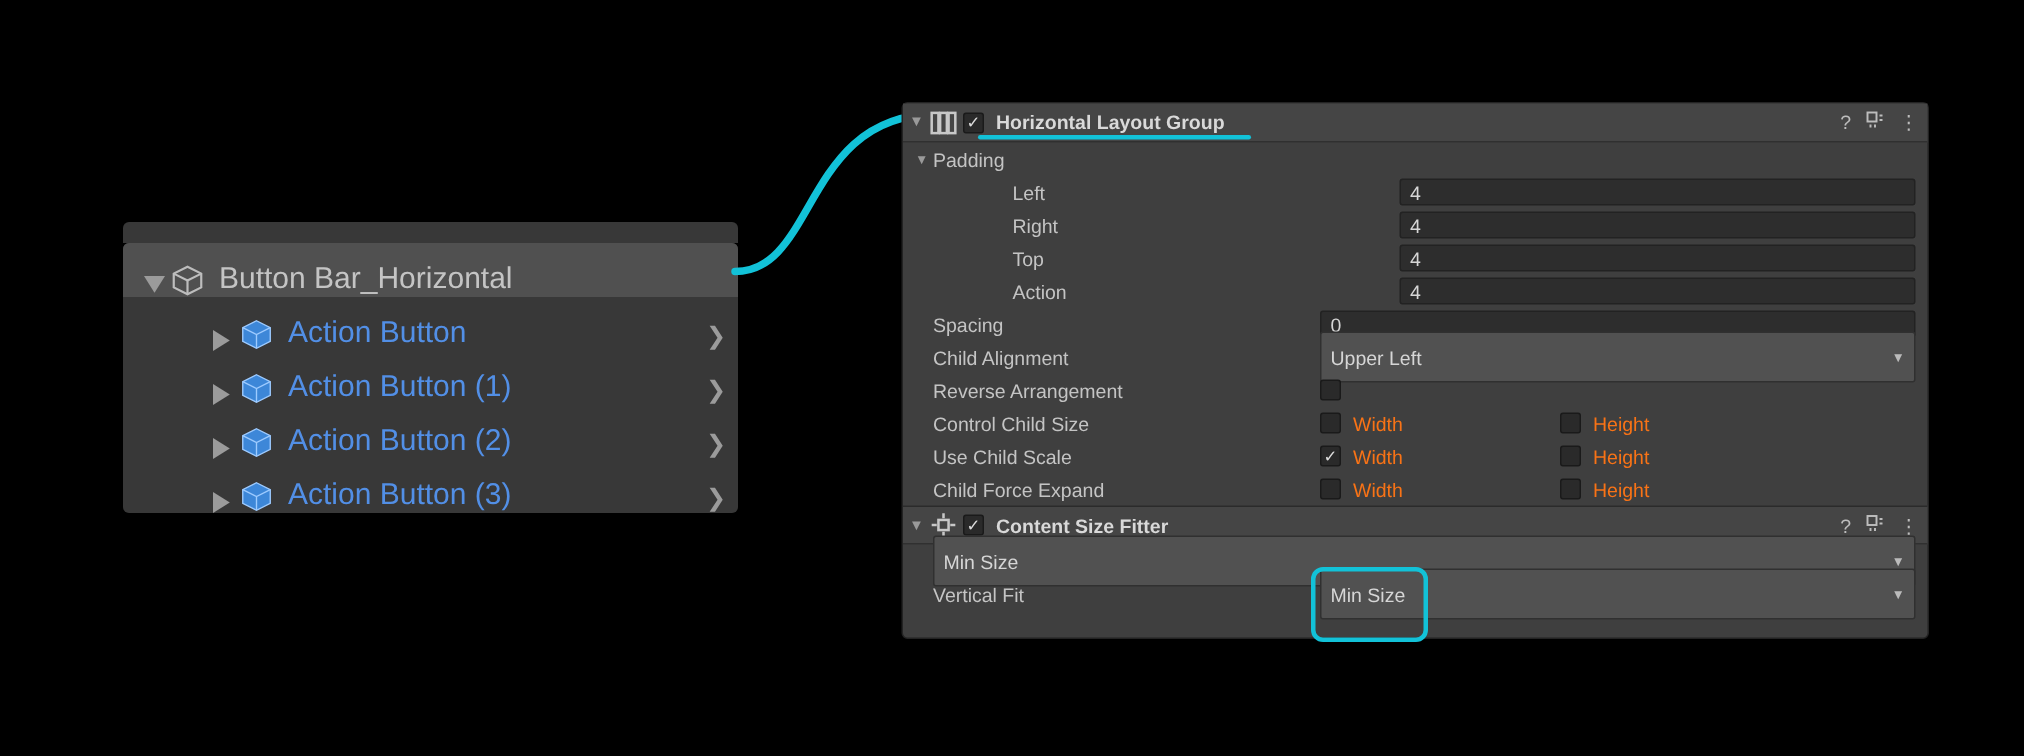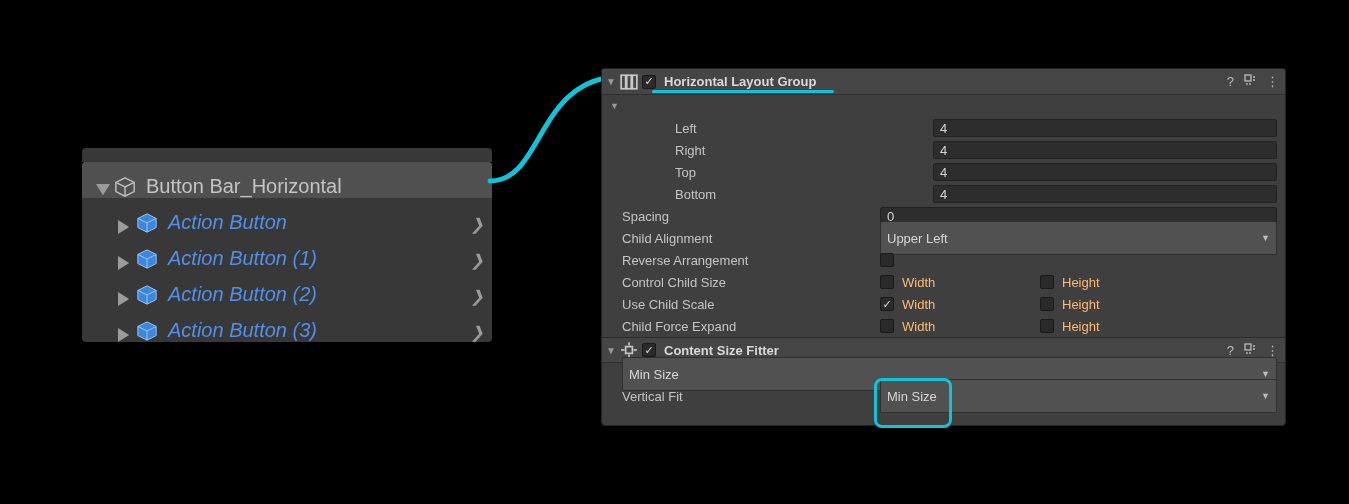--- a/index.html
+++ b/index.html
@@ -29,21 +29,21 @@
   }
   .h-row .cube-icon {
     width: 22px; height: 22px; margin-right: 10px;
     display:flex; align-items:center; justify-content:center;
   }
   .h-row .cube-icon svg { width:22px; height:22px; }
   .h-row .label { flex:1; }
   .h-row .chevron {
     color:#9b9b9b; font-size:16px;
   }
-  .child-row { padding-left: 36px; color:#528fe6;font-style:italic; }
+  .child-row { padding-left: 60px; color:#528fe6; }
   .child-row .label { color:#528fe6; }
 
   
   .inspector {
     position: absolute;
     left: 601px; top: 68px;
     width: 685px;
     background: #3f3f3f;
     border: 1px solid #232323;
     border-radius: 4px;
@@ -101,21 +101,21 @@
 
   .checkbox {
     width:14px; height:14px;
     background:#2a2a2a; border:1px solid #1a1a1a; border-radius:2px;
     display:flex; align-items:center; justify-content:center;
     font-size:11px; color:#ddd; cursor:pointer;
     flex-shrink:0;
   }
   .check-area { flex:1; display:flex; gap:10px; align-items:center; }
   .check-pair { display:flex; align-items:center; gap:8px; width:150px; }
-  .check-pair .cl { color:#fdba74; font-size:13px; }
+  .check-pair .cl { color:#f97316; font-size:13px; }
 
   
   .highlight {
     position:absolute; border:3px solid #12c2d8; border-radius:8px;
     pointer-events:none;
   }
   .underline {
     position:absolute; height:3px; background:#12c2d8; border-radius:2px;
     pointer-events:none;
   }
@@ -239,35 +239,36 @@
             <line x1="3" y1="9" x2="3" y2="11"></line>
             <line x1="6" y1="9" x2="6" y2="11"></line>
           </svg>
       </span>
       <span>⋮</span>
     </div>
   </div>
 
   <div class="prop-row group">
     <span class="fold-mini">▼</span>
+    <span class="plabel">Padding</span>
   </div>
   <div class="prop-row sub">
     <span class="plabel">Left</span>
     <input class="txt-input" value="4" style="">
   </div>
   <div class="prop-row sub">
     <span class="plabel">Right</span>
     <input class="txt-input" value="4" style="">
   </div>
   <div class="prop-row sub">
     <span class="plabel">Top</span>
     <input class="txt-input" value="4" style="">
   </div>
   <div class="prop-row sub">
-    <span class="plabel">Bottom</span>
+    <span class="plabel">Action</span>
     <input class="txt-input" value="4" style="">
   </div>
   <div class="prop-row">
     <span class="plabel">Spacing</span>
     <input class="txt-input" value="0" style="">
   </div>
   <div class="prop-row">
     <span class="plabel">Child Alignment</span>
     <div class="dropdown">
       <span>Upper Left</span>

